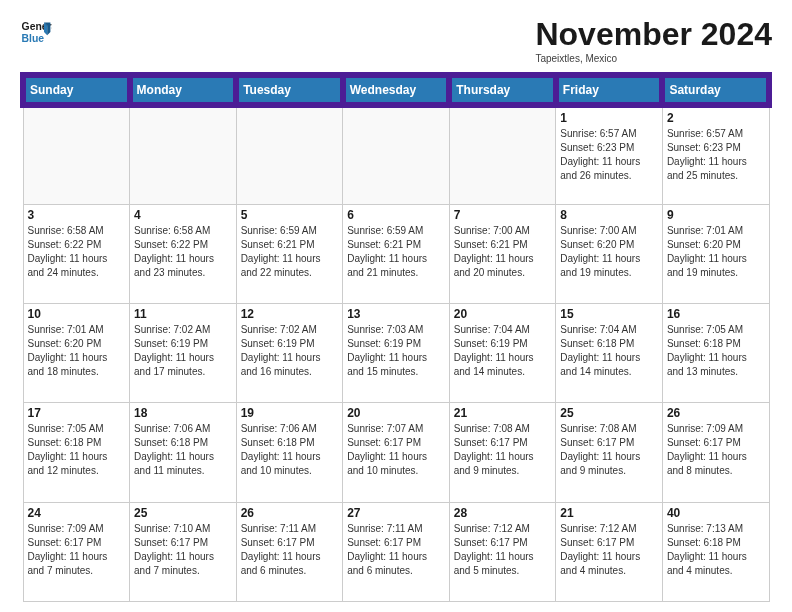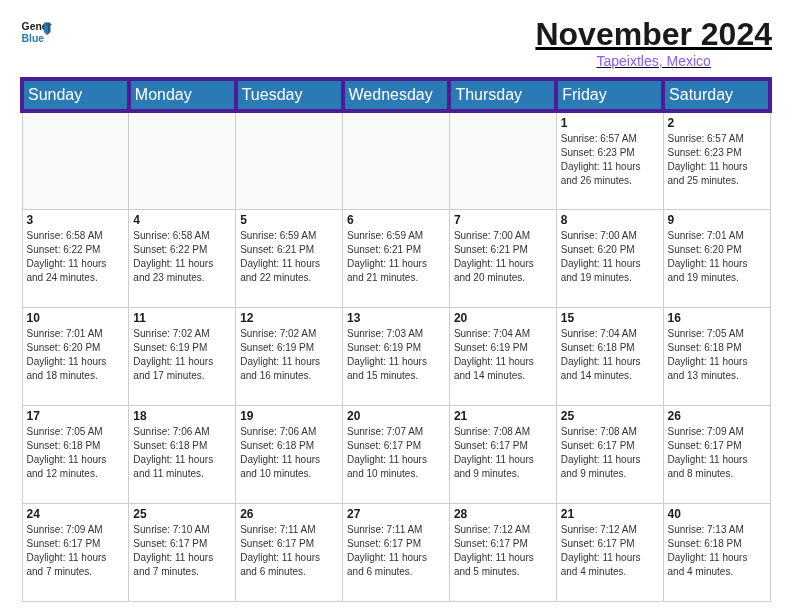--- a/index.html
+++ b/index.html
@@ -26,47 +26,46 @@
     .logo {
       display: flex;
       align-items: center;
       gap: 4px;
     }
     .logo-icon {
       width: 32px;
       height: 32px;
     }
     .title-block {
-      text-align: center;
-      text-decoration: underline;
+      text-align: left;
     }
     .month-title {
       font-size: 32px;
       font-weight: bold;
       color: #1a1a1a;
     }
     .location {
-      font-size: 14px;
-      color: #8b5cf6;
+      font-size: 10px;
+      color: #404040;
     }
     .calendar {
       flex: 1;
       border: 1px solid #ccc;
       border-collapse: collapse;
       width: 100%;
       table-layout: fixed;
     }
     .calendar th {
       background: #2a7ab5;
       color: #fff;
-      font-size: 16px;
-      font-weight: normal;
+      font-size: 12px;
+      font-weight: bold;
       padding: 5px 4px;
       text-align: left;
-      border: 4px solid #4c1d95;
+      border: 6px solid #4c1d95;
     }
     .calendar td {
       border: 1px solid #ccc;
       vertical-align: top;
       padding: 3px 4px;
       font-size: 9.5px;
       color: #333;
       background: #fff;
       height: 80px;
     }

